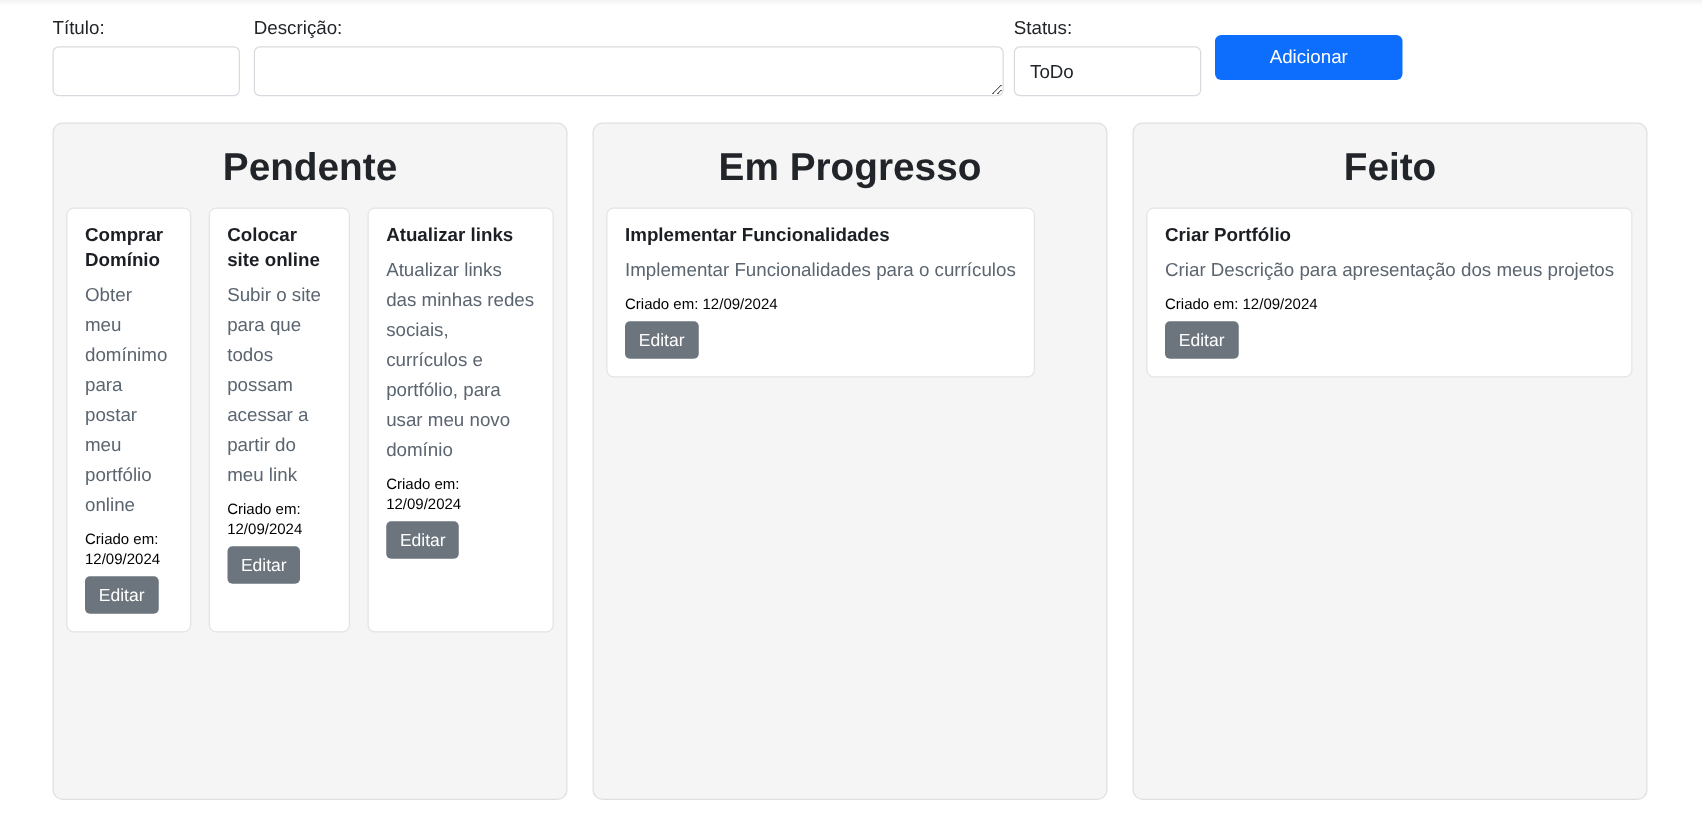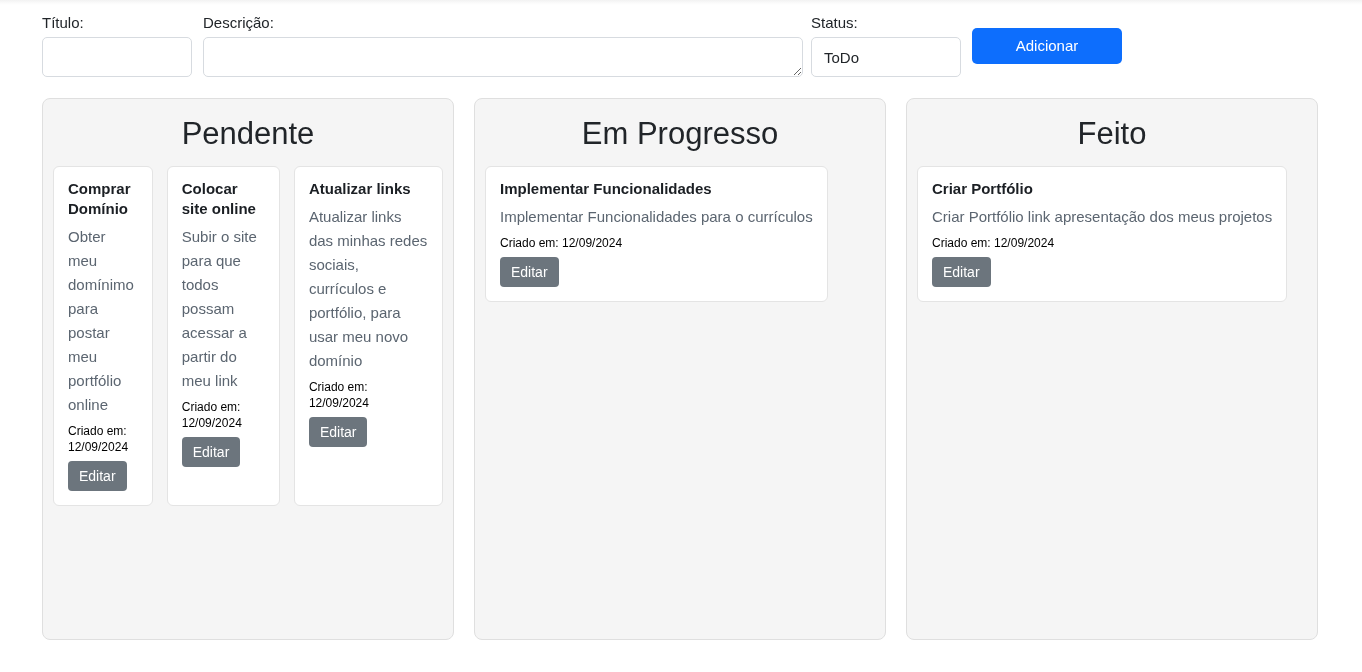--- a/index.html
+++ b/index.html
@@ -129,21 +129,21 @@
   .column {
     width: 412px;
     background: #f5f5f5;
     border: 1px solid #dfdfdf;
     border-radius: 8px;
     padding: 12px 10px 14px 10px;
     min-height: 542px;
   }
   .column-title {
     font-size: 31px;
-    font-weight: 400;
+    font-weight: 700;
     color: #212529;
     text-align: center;
     line-height: 40px;
     margin: 3px 0 12px 0;
   }
   .card-list {
     display: flex;
     flex-direction: row;
     gap: 14px;
   }
@@ -223,18 +223,18 @@
       </div>
       <div class="column">
         <div class="column-title">Em Progresso</div>
         <div class="card-list">
           <div class="card"><div class="card-title">Implementar Funcionalidades</div><div class="card-desc">Implementar Funcionalidades para o currículos</div><div class="card-meta">Criado em: 12/09/2024</div><button class="edit-button">Editar</button></div>
         </div>
       </div>
       <div class="column">
         <div class="column-title">Feito</div>
         <div class="card-list">
-          <div class="card"><div class="card-title">Criar Portfólio</div><div class="card-desc">Criar Portfólio link apresentação dos meus projetos</div><div class="card-meta">Criado em: 12/09/2024</div><button class="edit-button">Editar</button></div>
+          <div class="card"><div class="card-title">Criar Portfólio</div><div class="card-desc">Criar Descrição para apresentação dos meus projetos</div><div class="card-meta">Criado em: 12/09/2024</div><button class="edit-button">Editar</button></div>
         </div>
       </div>
     </div>
 
 </div>
 
 </body></html>

